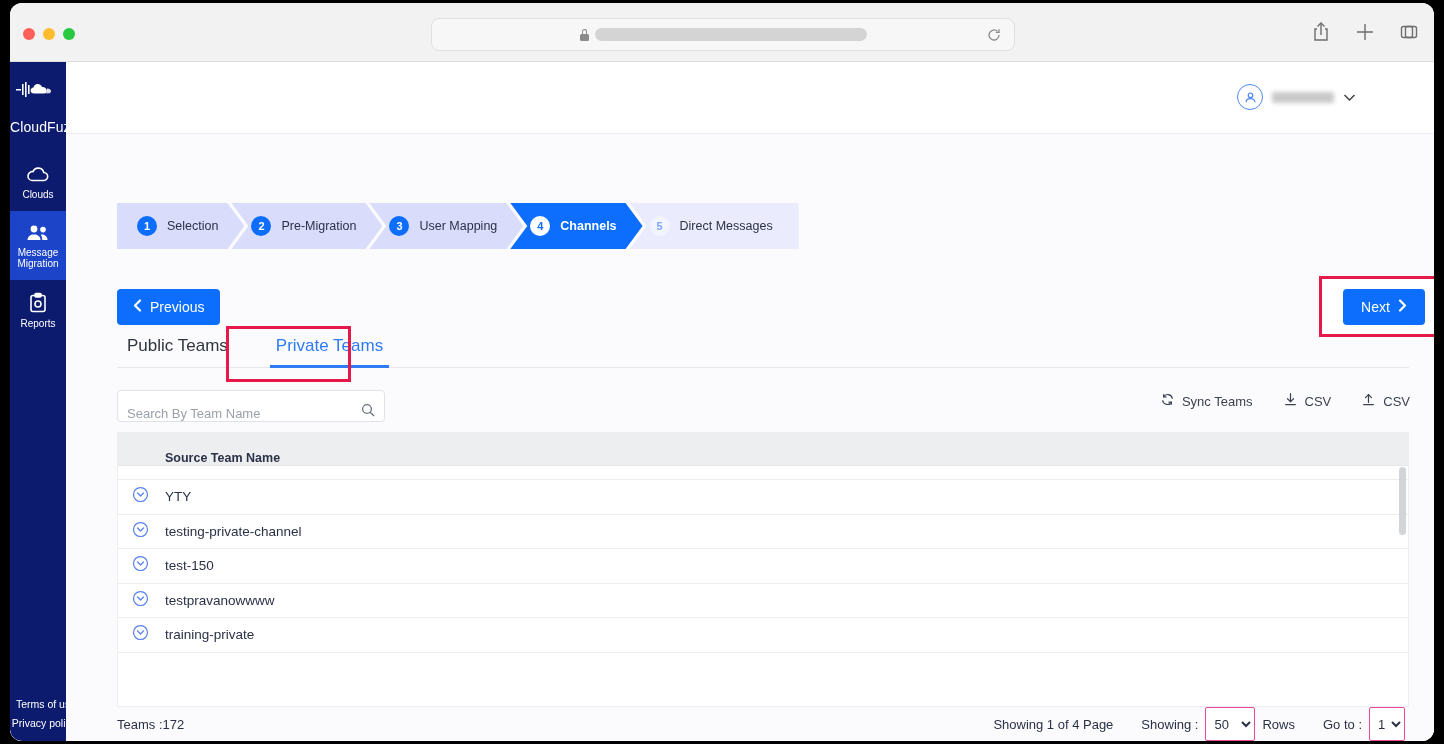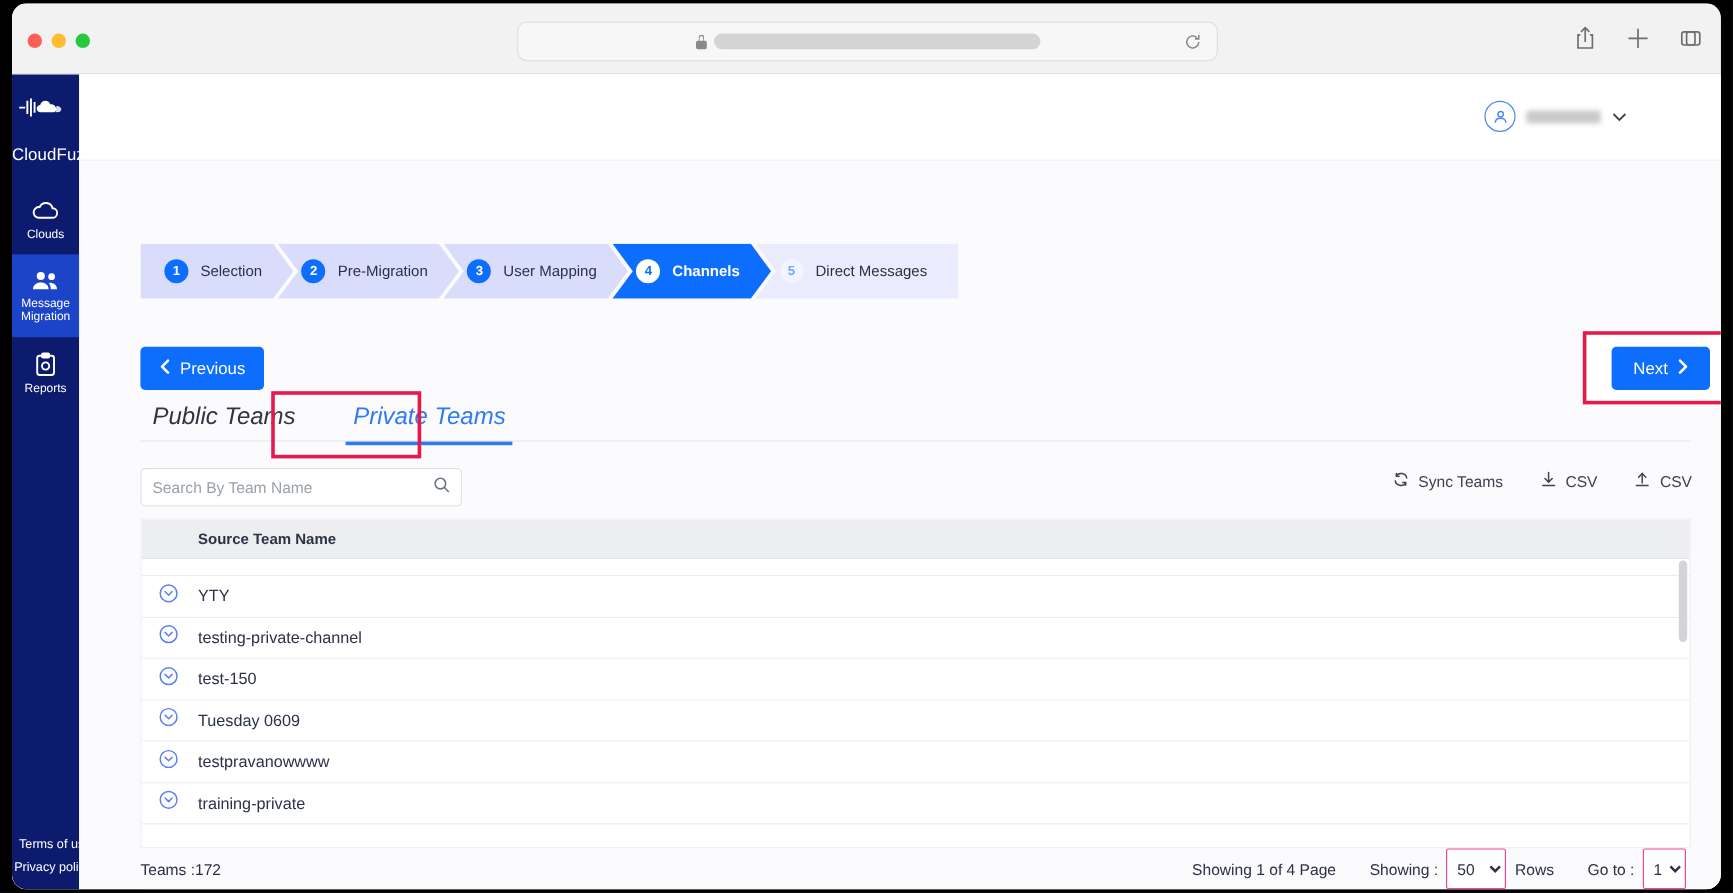--- a/index.html
+++ b/index.html
@@ -203,23 +203,23 @@
   }
 
   
   #tabs {
     position: absolute; left: 51px; top: 198px;
     width: 1292px; height: 36px;
     border-bottom: 1px solid #e4e7ec;
     display: flex; align-items: flex-start; gap: 0;
   }
   .tab {
-    font-size: 20px; color: #30363f;
+    font-size: 17px; color: #30363f;
     padding: 4px 10px 12px;
-    cursor: pointer; position: relative; font-style: italic;
+    cursor: pointer; position: relative;
   }
   .tab.active { color: #2f7bf6; }
   .tab.active::after {
     content: ""; position: absolute;
     left: 4px; right: 4px; bottom: 0; height: 3px;
     background: #2f7bf6;
   }
   #tab-highlight {
     position: absolute; left: 160px; top: 192px;
     width: 125px; height: 56px;
@@ -227,21 +227,21 @@
     pointer-events: none;
   }
 
   
   #search-box {
     position: absolute; left: 51px; top: 256px;
     width: 268px; height: 32px;
     border: 1px solid #dfe3e8;
     border-radius: 4px;
     background: #fff;
-    display: flex; align-items: center;
+    display: flex; align-items: flex-end;
     padding: 0 9px;
   }
   #search-input {
     border: none; outline: none; flex: 1;
     font-size: 13px; font-family: inherit; color: #2b3147;
     background: transparent;
   }
   #search-input::placeholder { color: #9aa1ab; }
   #search-icon { color: #6b7280; }
 
@@ -255,21 +255,21 @@
   
   #table-wrap {
     position: absolute; left: 51px; top: 298px;
     width: 1292px; height: 275px;
     background: #fff;
     border: 1px solid #eceef1;
     overflow: hidden;
   }
   #table-head {
     height: 33px; background: #eceef0;
-    display: flex; align-items: center;
+    display: flex; align-items: flex-end;
     border-bottom: 1px solid #e4e6e9;
   }
   #table-head .h-expand { width: 44px; }
   #table-head .h-name {
     font-size: 12.5px; font-weight: 700; color: #2b3147;
     padding-left: 3px;
   }
   #table-subgap { height: 14px; background: #fff; border-bottom: 1px solid #ededf0; }
   .row {
     height: 34.5px;
@@ -570,29 +570,20 @@
               </div>
               <div class="cell-name">test-150</div>
             </div>
             <div class="row">
               <div class="cell-expand">
                 <span class="exp-icon"><svg width="17" height="17" viewBox="0 0 18 18" fill="none" stroke="currentColor" stroke-width="1.3">
                     <circle cx="9" cy="9" r="7.4"></circle>
                     <path d="M5.9 7.4 9 10.6l3.1-3.2" stroke-linecap="round" stroke-linejoin="round"></path>
                   </svg></span>
               </div>
-              <div class="cell-name">Tuesday 0609</div>
-            </div>
-            <div class="row">
-              <div class="cell-expand">
-                <span class="exp-icon"><svg width="17" height="17" viewBox="0 0 18 18" fill="none" stroke="currentColor" stroke-width="1.3">
-                    <circle cx="9" cy="9" r="7.4"></circle>
-                    <path d="M5.9 7.4 9 10.6l3.1-3.2" stroke-linecap="round" stroke-linejoin="round"></path>
-                  </svg></span>
-              </div>
               <div class="cell-name">testpravanowwww</div>
             </div>
             <div class="row">
               <div class="cell-expand">
                 <span class="exp-icon"><svg width="17" height="17" viewBox="0 0 18 18" fill="none" stroke="currentColor" stroke-width="1.3">
                     <circle cx="9" cy="9" r="7.4"></circle>
                     <path d="M5.9 7.4 9 10.6l3.1-3.2" stroke-linecap="round" stroke-linejoin="round"></path>
                   </svg></span>
               </div>
               <div class="cell-name">training-private</div>

